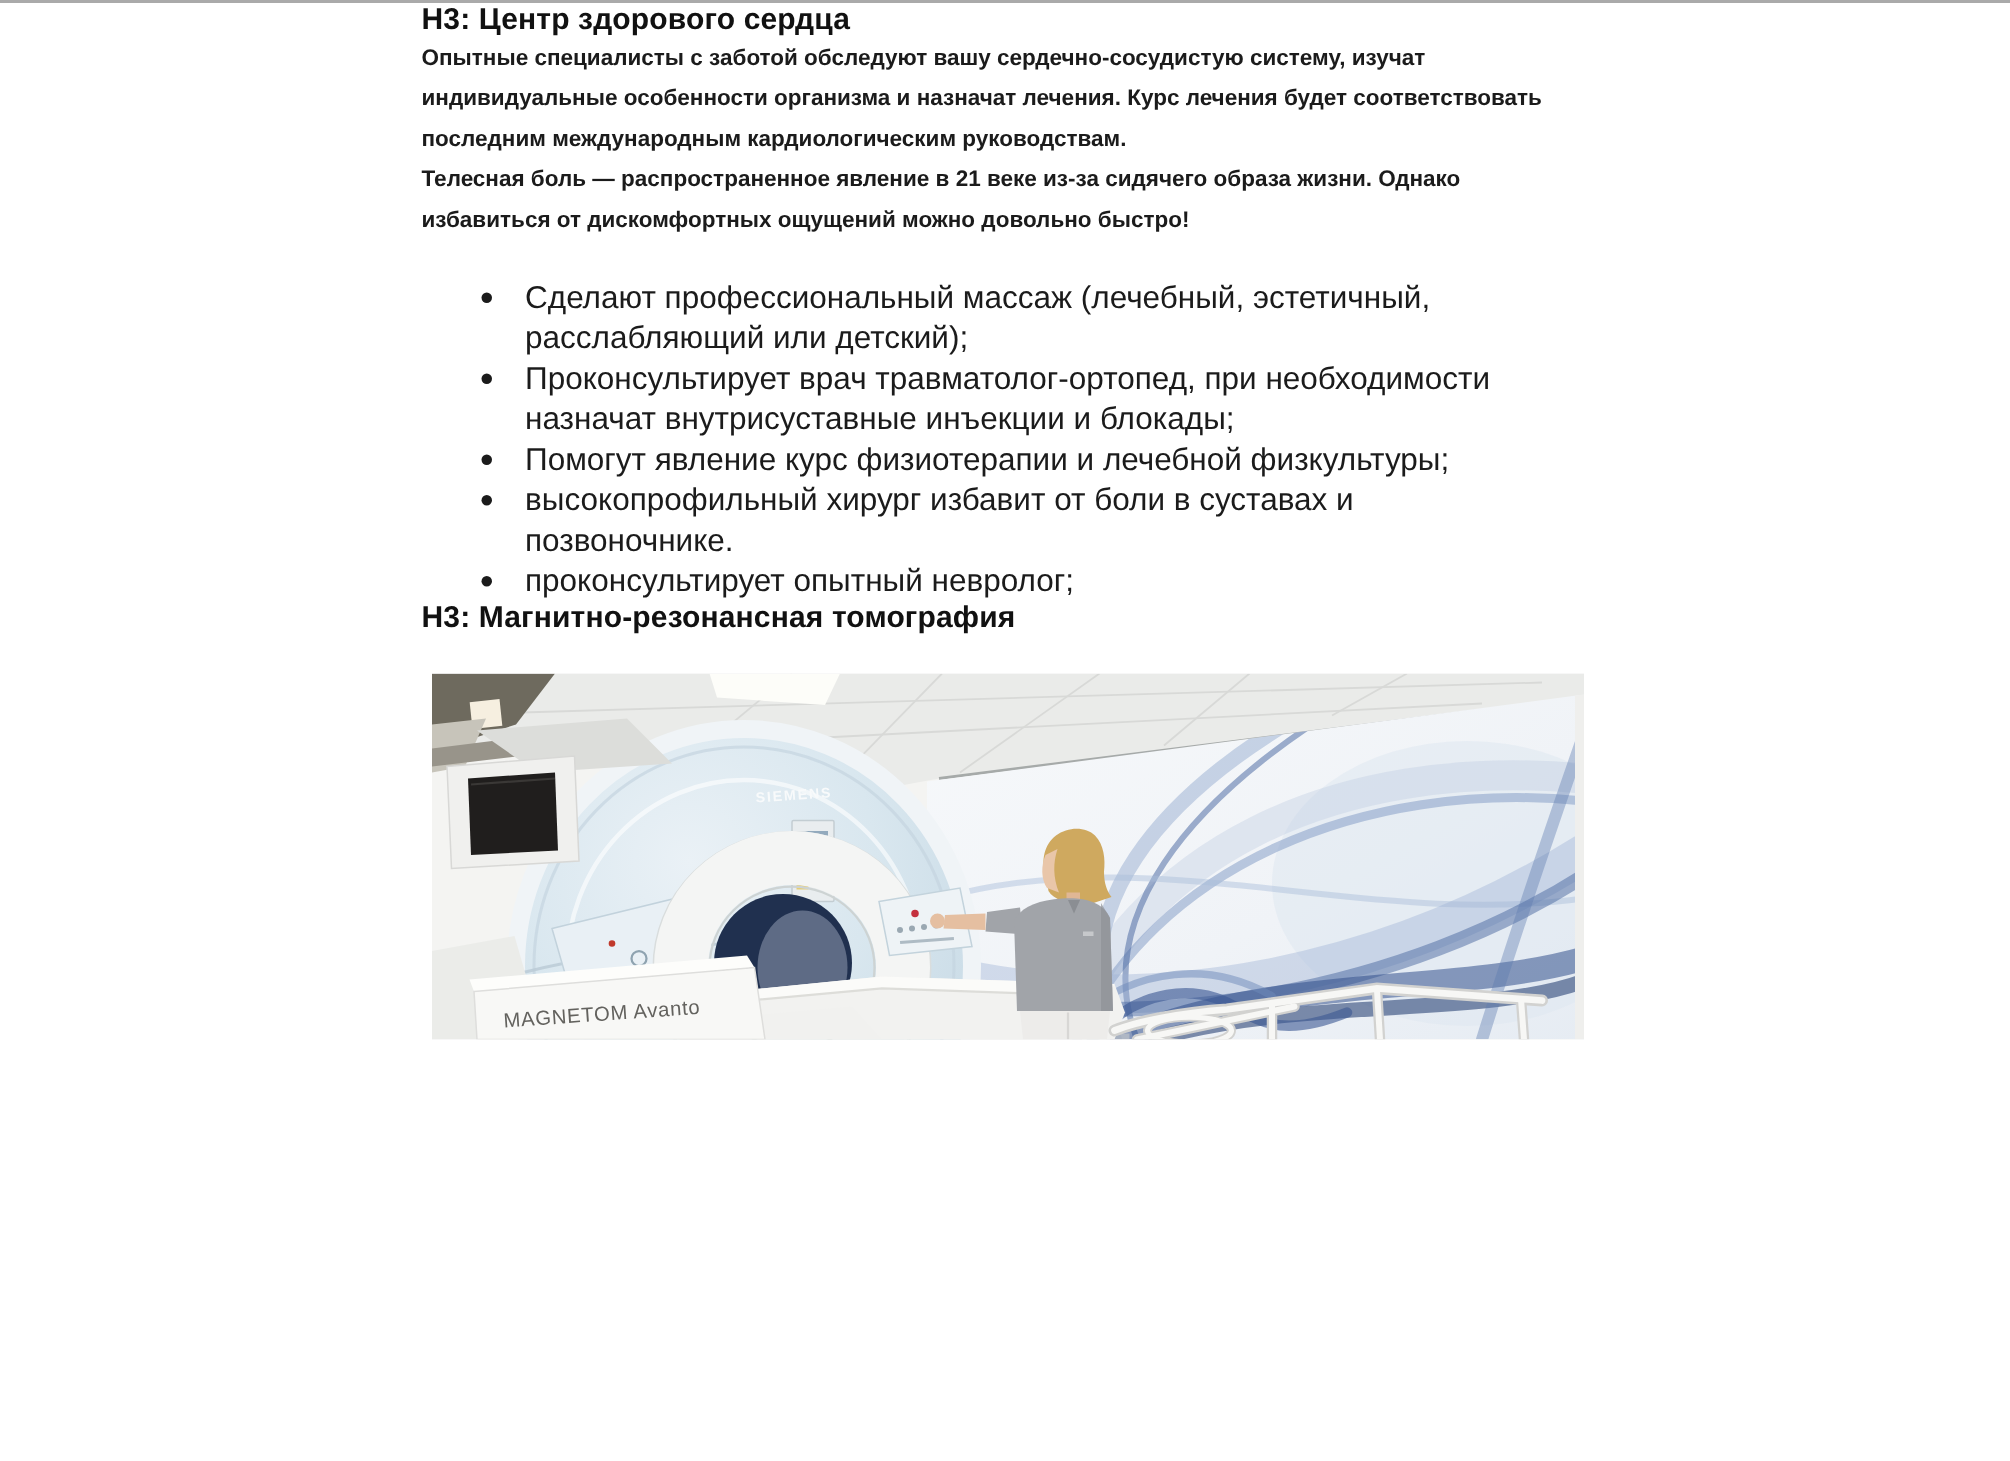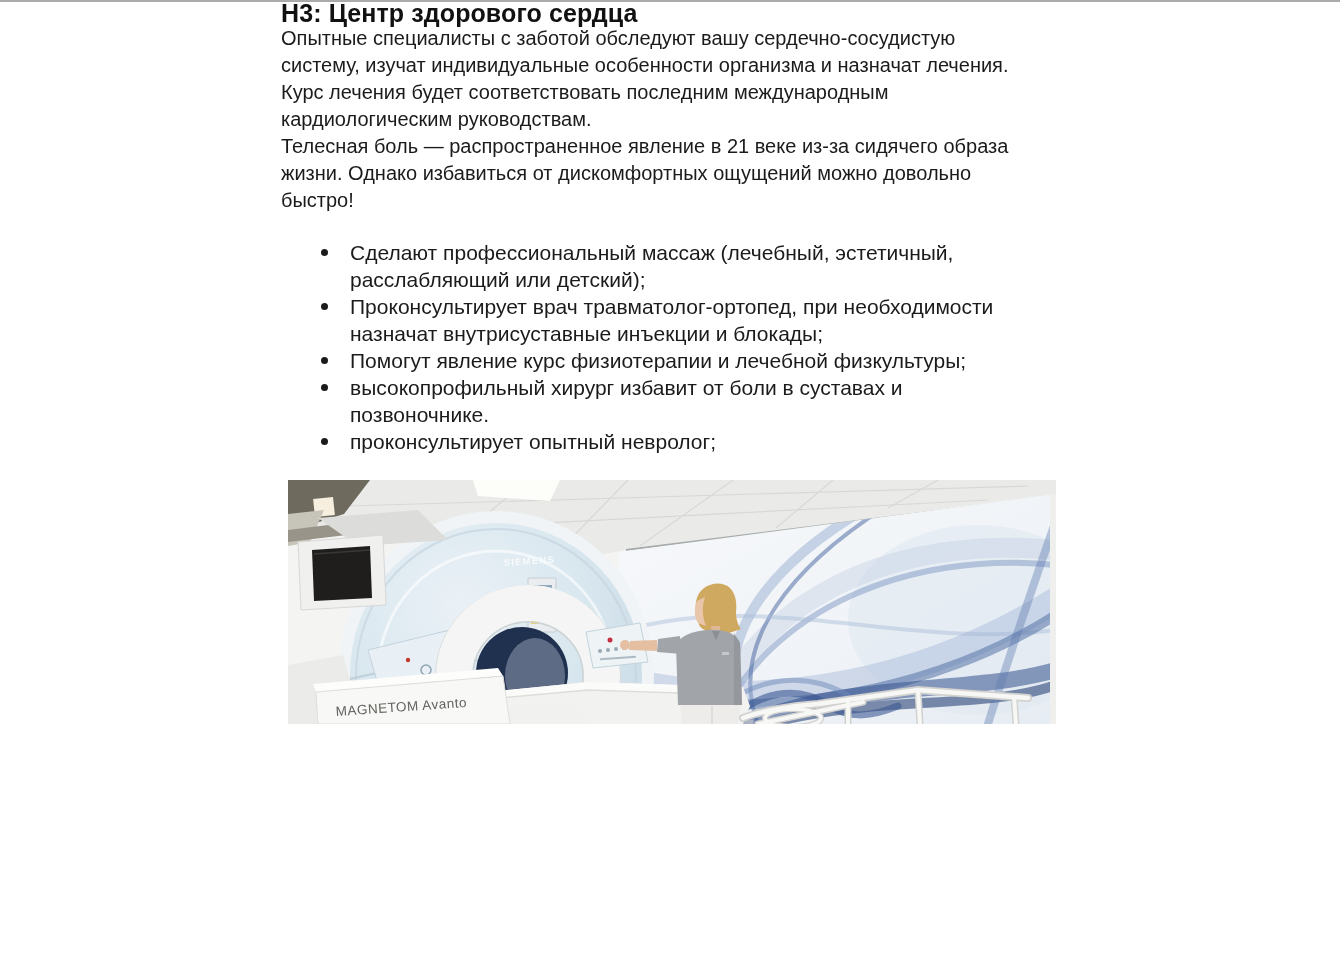--- a/index.html
+++ b/index.html
@@ -1,20 +1,20 @@
 <!DOCTYPE html>
 <html lang="ru"><head>
 <meta charset="utf-8">
 <style>
   html,body{margin:0;padding:0;background:#ffffff;}
   body{font-family:"Liberation Sans","DejaVu Sans",sans-serif;color:#1b1b1b;width:1340px;height:974px;overflow:hidden;}
   .topline{height:2px;background:#aaaaaa;}
   .doc{display:flow-root;margin-left:281px;width:758px;}
-  h3.h{font-size:25px;line-height:23px;font-weight:700;color:#111111;margin:0;letter-spacing:.1px;}
-  p.para{font-size:20px;line-height:27px;margin:0;white-space:pre-wrap;}
+  h3.h{font-size:20px;line-height:23px;font-weight:700;color:#111111;margin:0;letter-spacing:.1px;}
+  p.para{font-size:15px;line-height:27px;margin:0;white-space:pre-wrap;font-weight:bold;}
   .mt4{margin-top:4px}.mt19{margin-top:19px}.mt24{margin-top:24px}.mt25{margin-top:25px}
   .mt27{margin-top:27px}.mt28{margin-top:28px}.mt29{margin-top:29px}
   ul.blist{margin:25px 0 0;padding:0 0 0 69px;list-style:none;font-size:21px;line-height:27px;}
   ul.blist li{position:relative;}
   ul.blist li::before{content:"";position:absolute;left:-29px;top:10px;width:7px;height:7px;border-radius:50%;background:#1b1b1b;}
   figure.photo{margin:25px 0 0 7px;width:768px;height:244px;overflow:hidden;background:#f4f4f2;}
   figure.photo svg{display:block;}
 </style>
 </head>
 <body>
@@ -29,20 +29,21 @@
   <p class="para mt24">Телесная боль — распространенное явление в 21 веке из-за сидячего образа жизни. Однако избавиться от дискомфортных ощущений можно довольно быстро!</p>
 
   <ul class="blist">
     <li>Сделают профессиональный массаж (лечебный, эстетичный, расслабляющий или детский);</li>
     <li>Проконсультирует врач травматолог-ортопед, при необходимости назначат внутрисуставные инъекции и блокады;</li>
     <li>Помогут явление курс физиотерапии и лечебной физкультуры;</li>
     <li>высокопрофильный хирург избавит от боли в суставах и позвоночнике.</li>
     <li>проконсультирует опытный невролог;</li>
   </ul>
 
+  <h3 class="h mt29">H3: Магнитно-резонансная томография</h3>
 
   <figure class="photo mt25" aria-label="МРТ-аппарат в кабинете, сотрудница у панели управления">
     <svg width="768" height="244" viewBox="0 0 768 244" xmlns="http://www.w3.org/2000/svg">
       <defs>
         <radialGradient id="domeG" cx="38%" cy="28%" r="90%">
           <stop offset="0%" stop-color="#eaf1f6"></stop>
           <stop offset="45%" stop-color="#d9e7ef"></stop>
           <stop offset="100%" stop-color="#c0d4e1"></stop>
         </radialGradient>
         <linearGradient id="murG" x1="0" y1="0" x2="1" y2="1">

